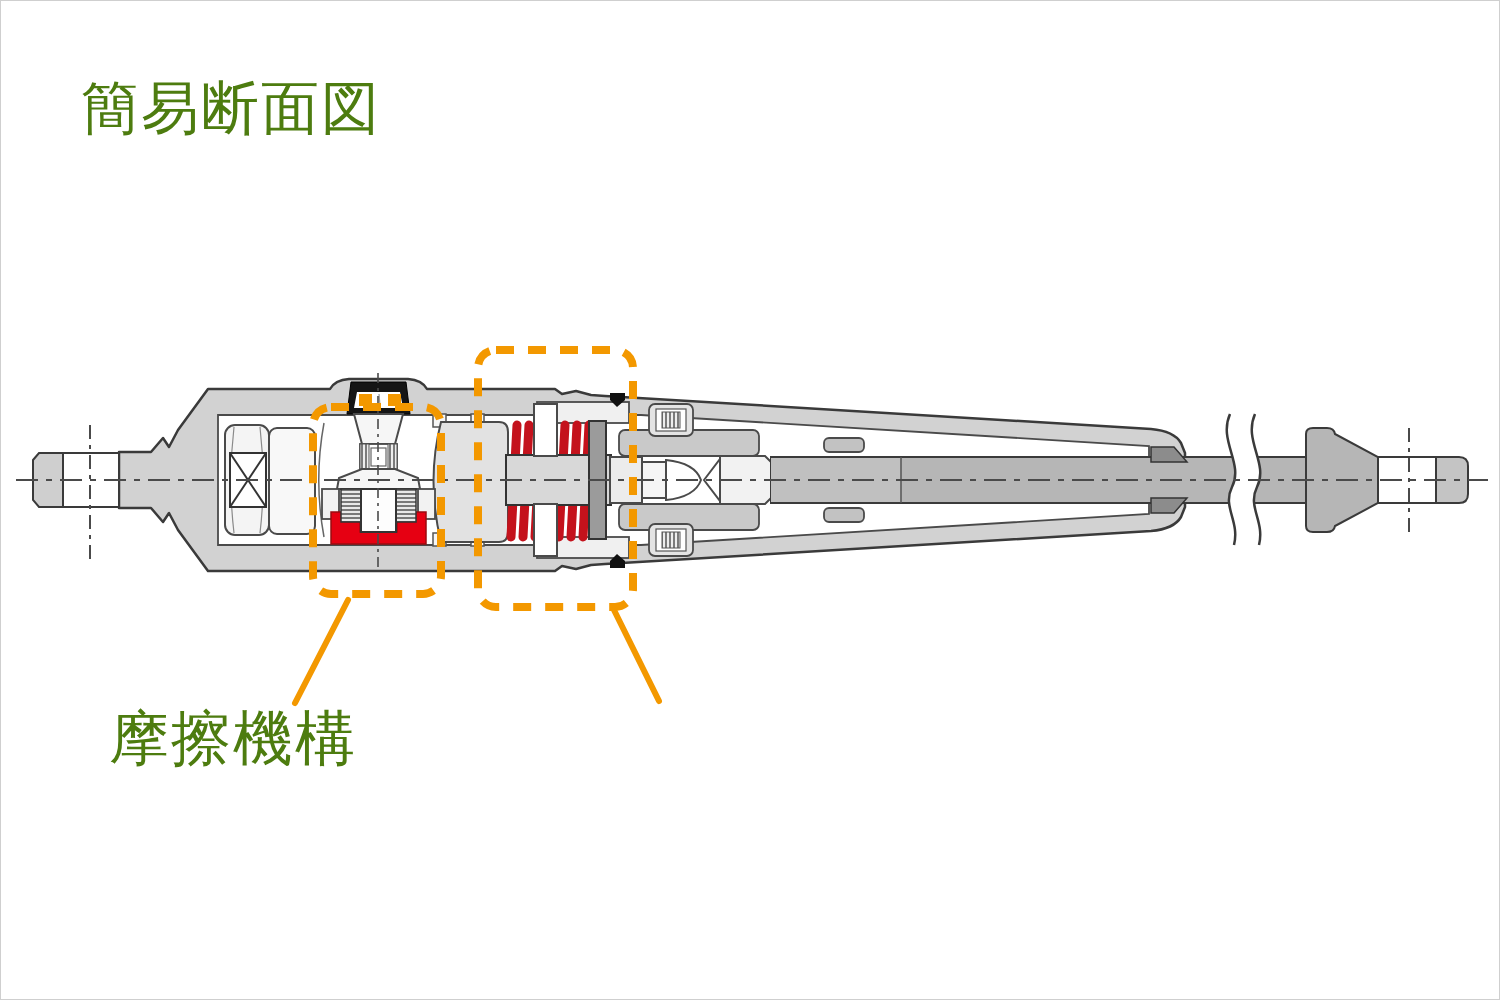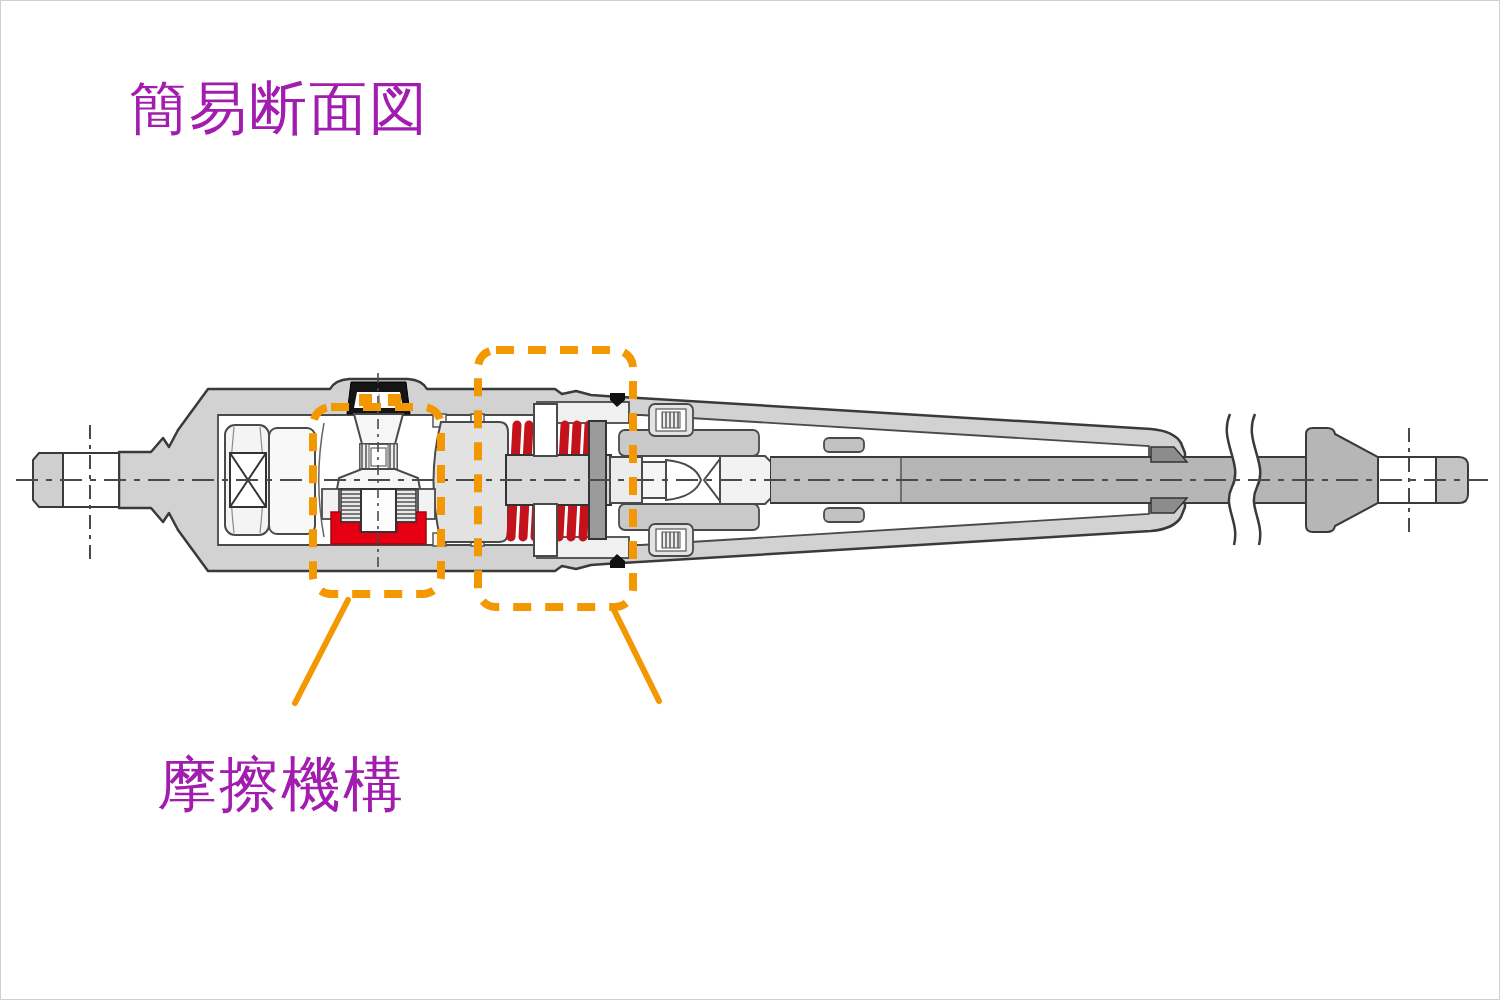--- a/index.html
+++ b/index.html
@@ -3,27 +3,26 @@
 <meta charset="utf-8">
 <style>
   html,body{margin:0;padding:0;background:#fff;}
   .stage{
     position:relative;width:1500px;height:1000px;background:#ffffff;
     overflow:hidden;border:1px solid #cfcfcf;box-sizing:border-box;
     font-family:"Liberation Sans","DejaVu Sans",sans-serif;
   }
   svg{position:absolute;left:0;top:0;}
   .jp-text{
-    position:absolute;color:#a21caf;font-weight:500;line-height:1;
+    position:absolute;color:#4d7c0f;font-weight:500;line-height:1;
     white-space:nowrap;letter-spacing:2px;
     font-family:"Liberation Sans","DejaVu Sans",sans-serif;
-    margin-left:48px;
   }
   .title{left:80px;top:78px;font-size:58px;}
-  .label-friction{left:108px;top:754px;font-size:60px;}
+  .label-friction{left:108px;top:708px;font-size:60px;}
   .label-spring{left:570px;top:720px;font-size:60px;}
 </style>
 </head>
 <body>
 
 <div class="stage">
 
   <svg width="1500" height="1000" viewBox="0 0 1500 1000">
     <defs>
       <pattern id="teethH" width="4" height="4" patternUnits="userSpaceOnUse">

